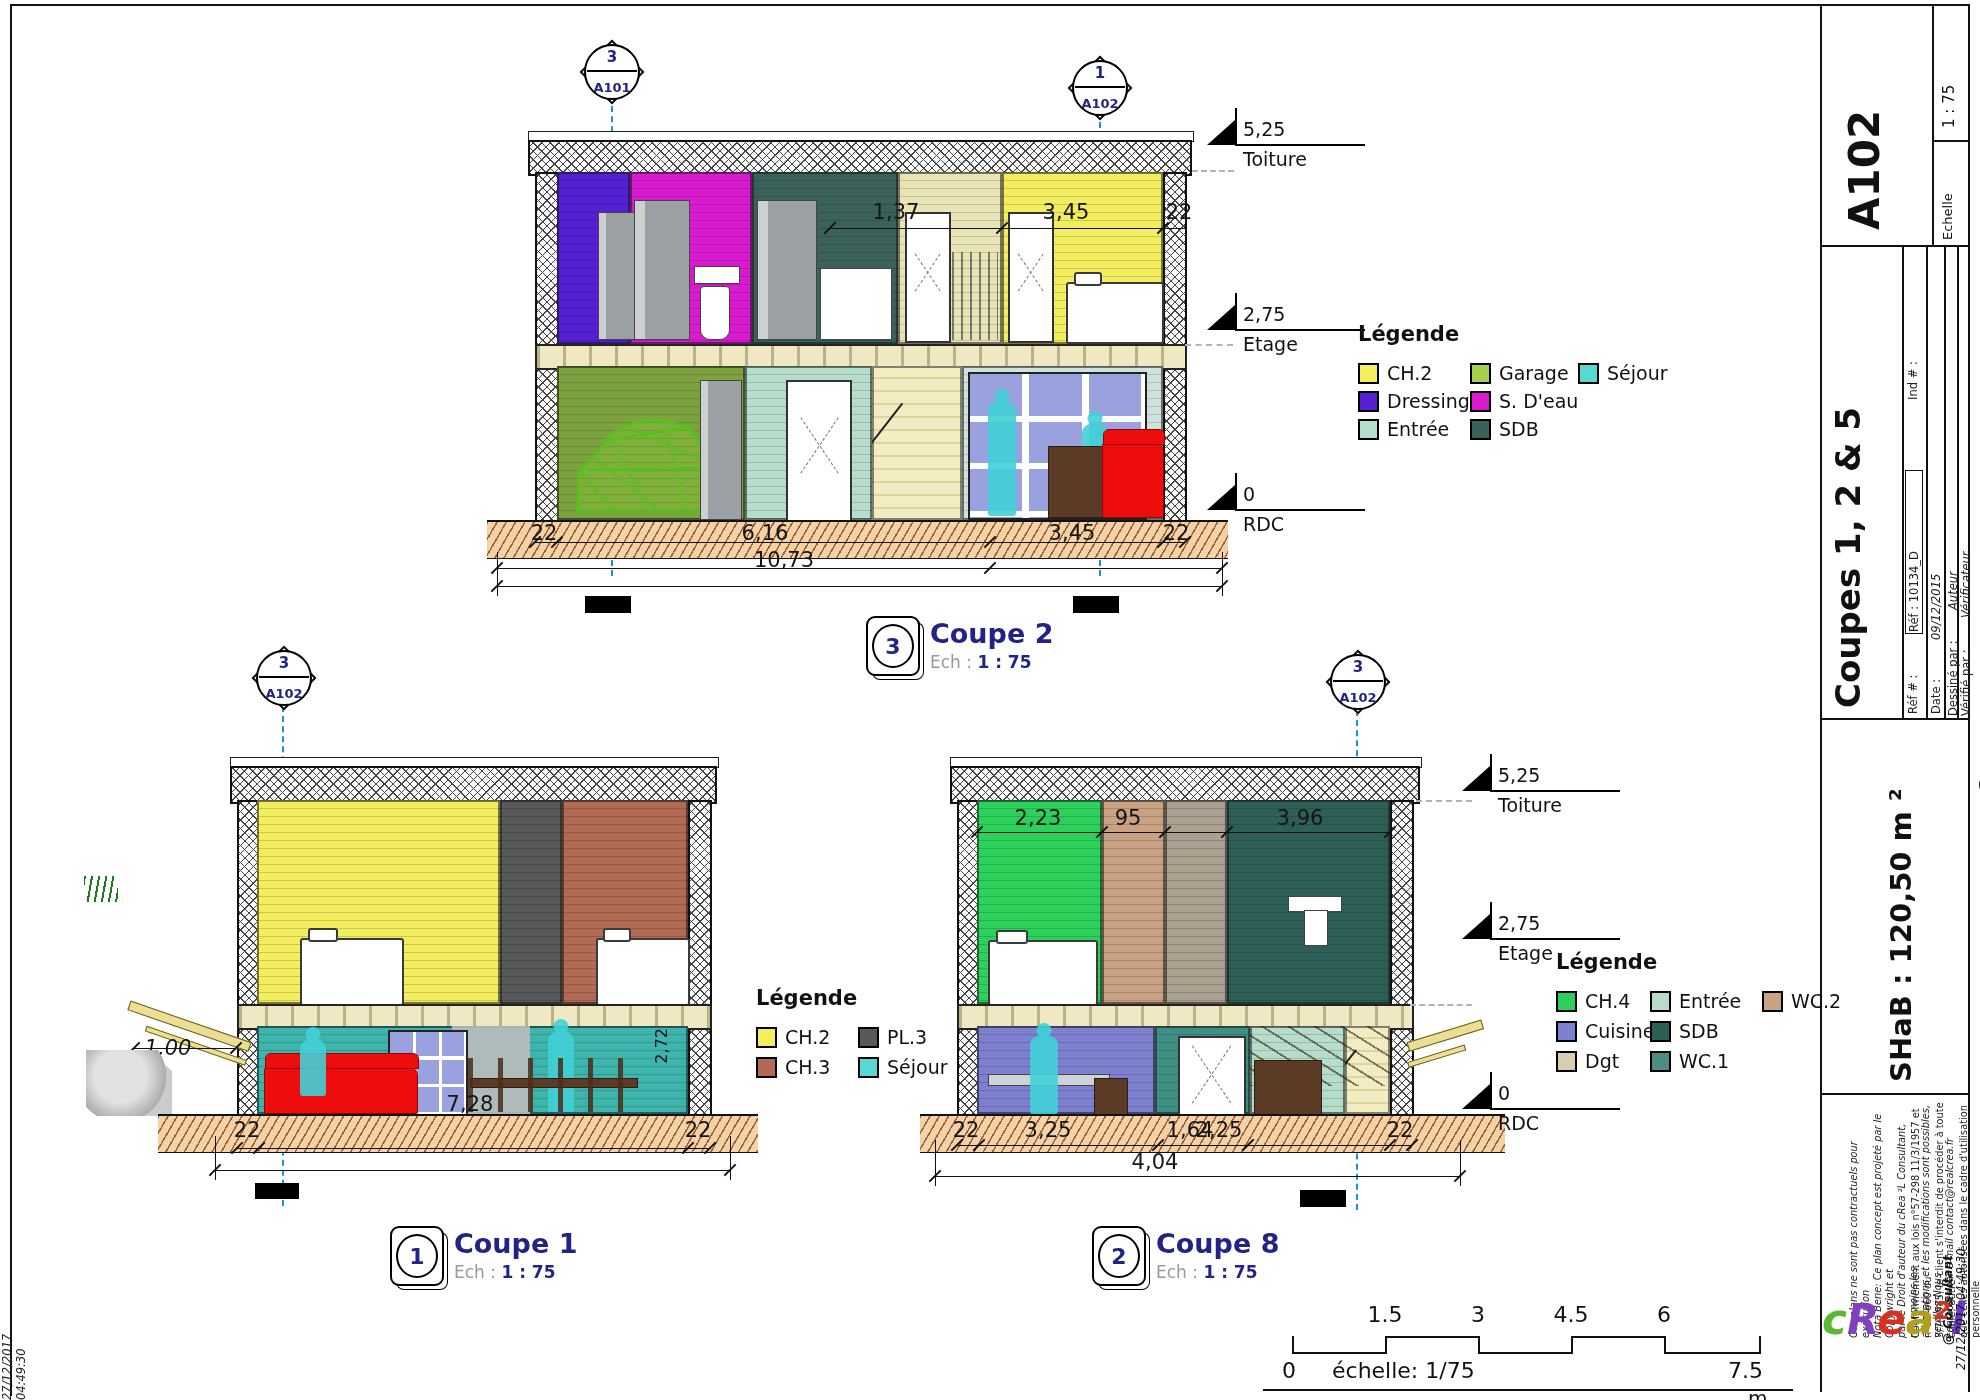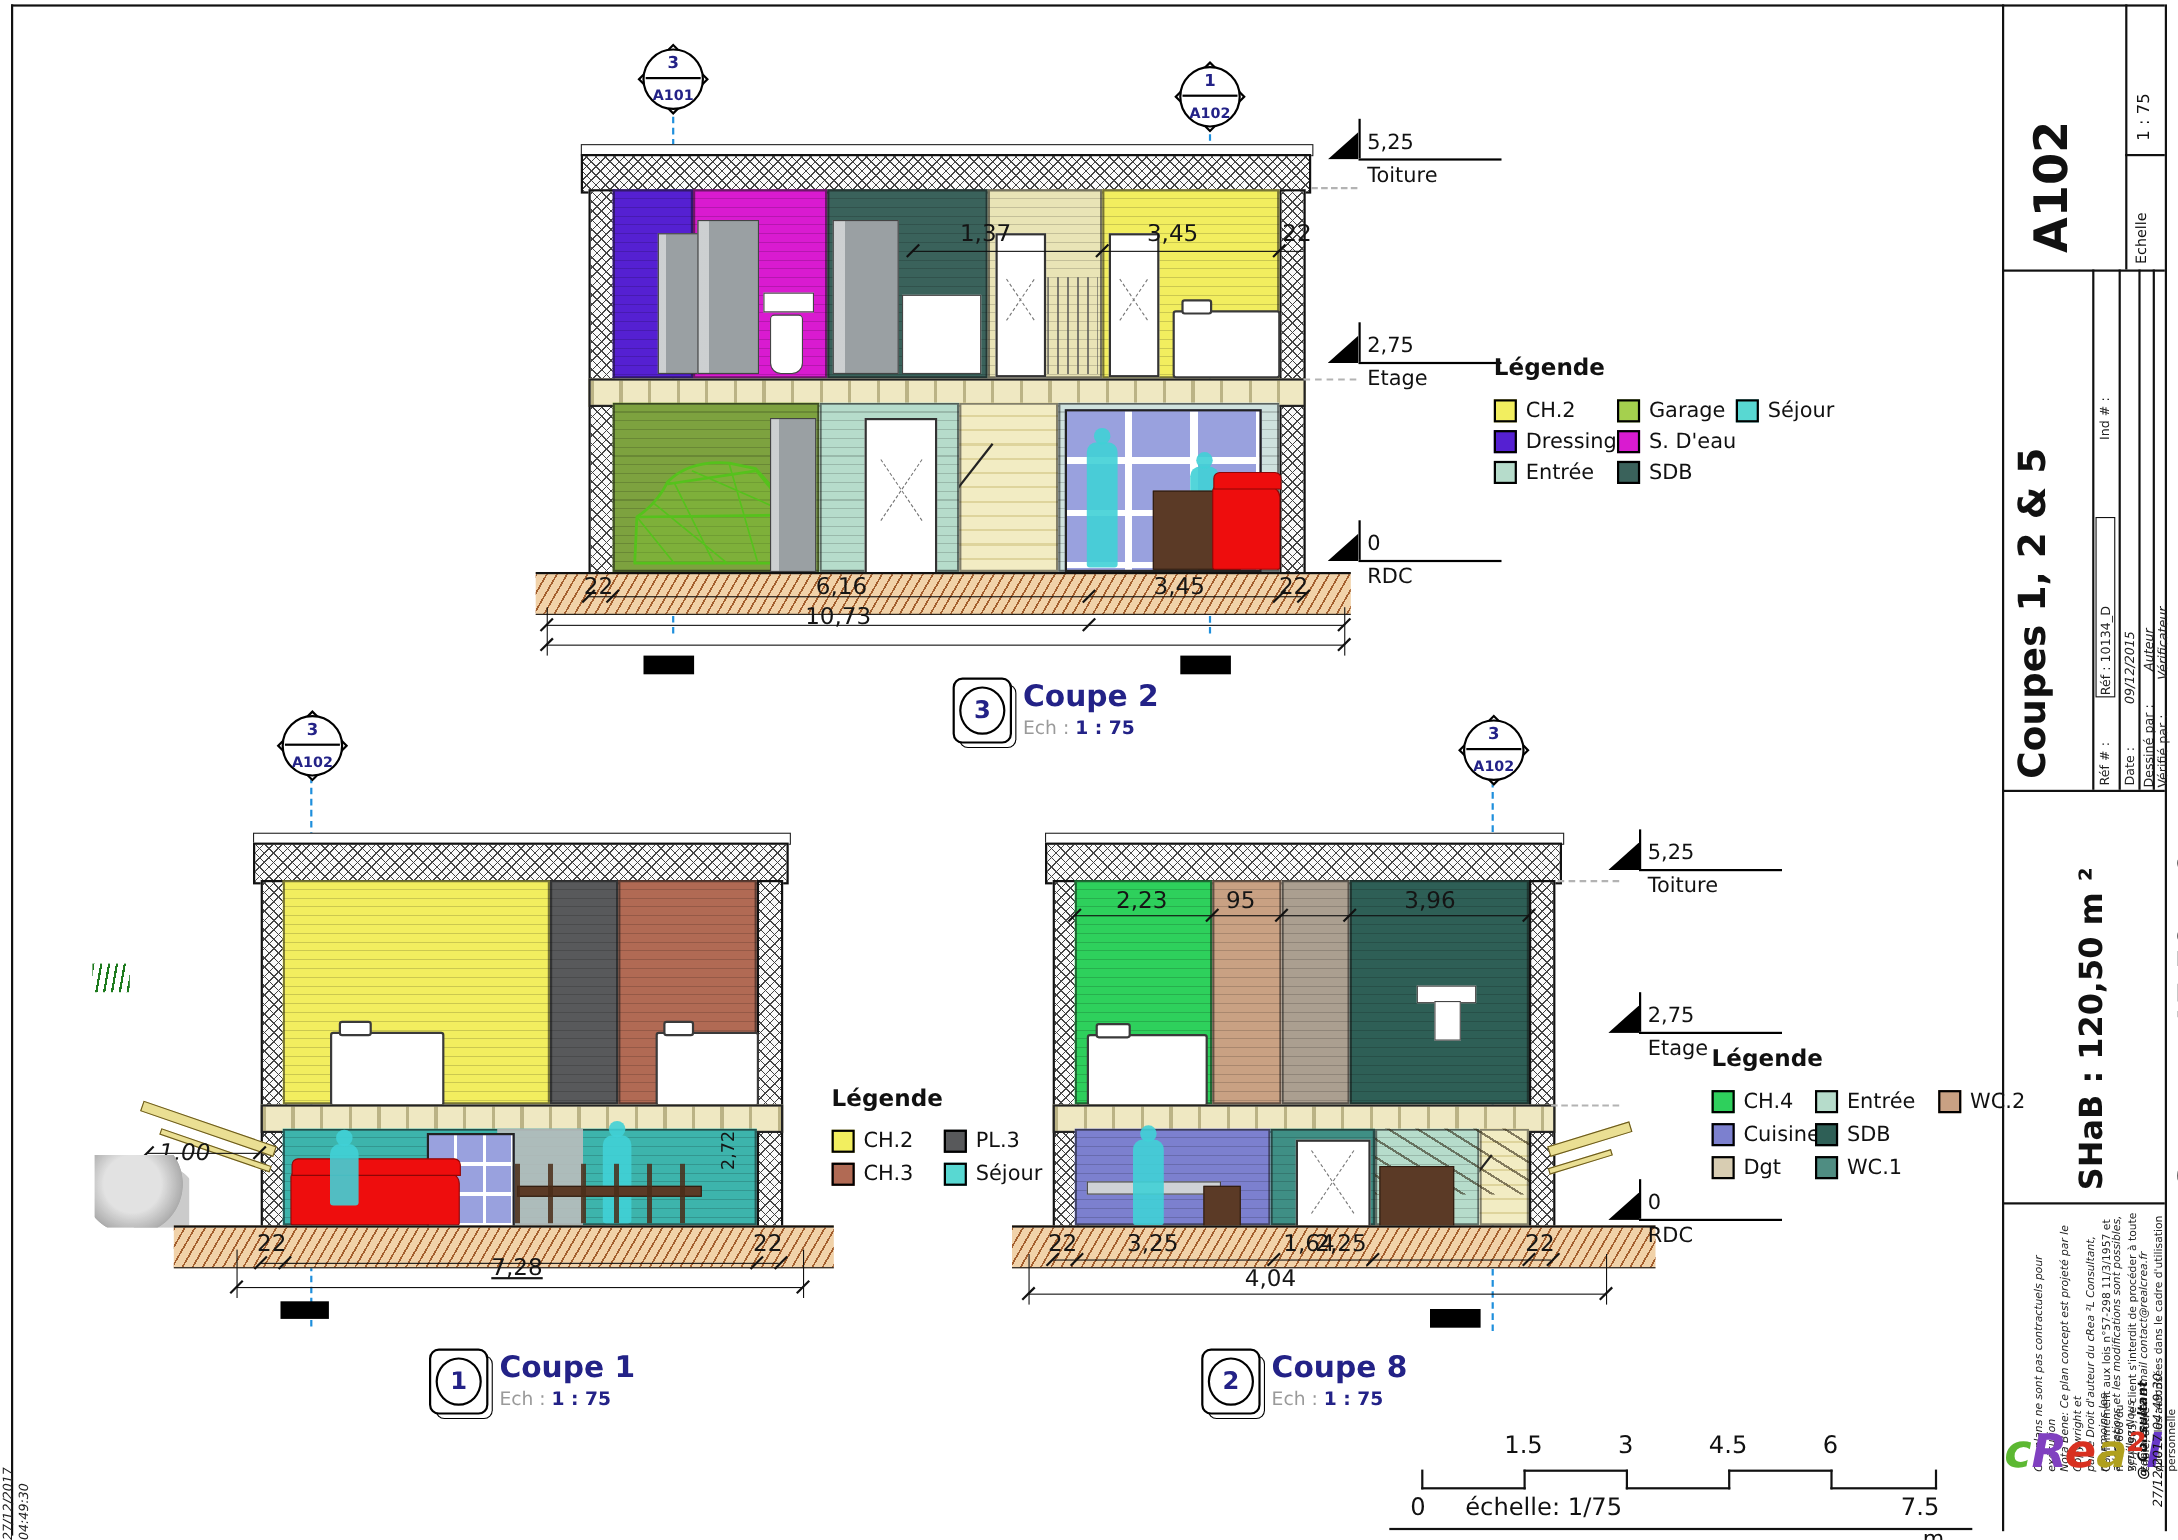--- a/index.html
+++ b/index.html
@@ -186,21 +186,21 @@
   <div class="dim" style="left:544px;top:521px;">22</div>
   <div class="dim" style="left:765px;top:521px;">6,16</div>
   <div class="dim" style="left:1072px;top:521px;">3,45</div>
   <div class="dim" style="left:1176px;top:521px;">22</div>
   <div class="dimline" style="left:535px;top:542px;width:648px;"></div>
   <div class="tk" style="left:527px;top:541px;"></div>
   <div class="tk" style="left:549px;top:541px;"></div>
   <div class="tk" style="left:982px;top:541px;"></div>
   <div class="tk" style="left:1155px;top:541px;"></div>
   <div class="tk" style="left:1177px;top:541px;"></div>
-  <div class="dim" style="left:762px;top:548px;">10,73</div>
+  <div class="dim" style="left:784px;top:548px;">10,73</div>
   <div class="dimline" style="left:497px;top:568px;width:725px;"></div>
   <div class="tk" style="left:489px;top:567px;"></div>
   <div class="tk" style="left:982px;top:567px;"></div>
   <div class="tk" style="left:1214px;top:567px;"></div>
   <div class="dimline" style="left:497px;top:586px;width:725px;"></div>
   <div class="tk" style="left:489px;top:585px;"></div>
   <div class="tk" style="left:1214px;top:585px;"></div>
   <div class="ve" style="left:497px;top:552px;height:44px;"></div>
   <div class="ve" style="left:1222px;top:552px;height:44px;"></div>
 
@@ -311,21 +311,21 @@
   <div class="tk" style="left:228px;top:1047px;"></div>
   <div class="dim" style="left:168px;top:1022px;font-style:italic;margin-top:14px;">1,00</div>
 
   <div class="abs" style="left:86px;top:1050px;width:86px;height:66px;background:radial-gradient(circle at 40% 40%,#d9d9d9 0 40%,#a8a8a8 70%,transparent 71%),radial-gradient(circle at 70% 65%,#c4c4c4 0 45%,transparent 46%);filter:contrast(1.1);"></div>
 
   <div class="abs ground" style="left:158px;top:1114px;width:600px;height:36px;"></div>
 
   <div class="abs vtext dim" style="left:652px;top:1028px;transform:rotate(180deg) translateX(0);font-size:16px;">2,72</div>
 
   <div class="dim" style="left:247px;top:1118px;">22</div>
-  <div class="dim" style="left:470px;top:1140px;text-decoration:underline;">7,28</div>
+  <div class="dim" style="left:470px;top:1092px;">7,28</div>
   <div class="dim" style="left:698px;top:1118px;">22</div>
   <div class="dimline" style="left:237px;top:1148px;width:471px;"></div>
   <div class="tk" style="left:229px;top:1147px;"></div>
   <div class="tk" style="left:251px;top:1147px;"></div>
   <div class="tk" style="left:680px;top:1147px;"></div>
   <div class="tk" style="left:702px;top:1147px;"></div>
   <div class="dimline" style="left:215px;top:1170px;width:515px;"></div>
   <div class="tk" style="left:207px;top:1169px;"></div>
   <div class="tk" style="left:722px;top:1169px;"></div>
   <div class="ve" style="left:215px;top:1136px;height:44px;"></div>

